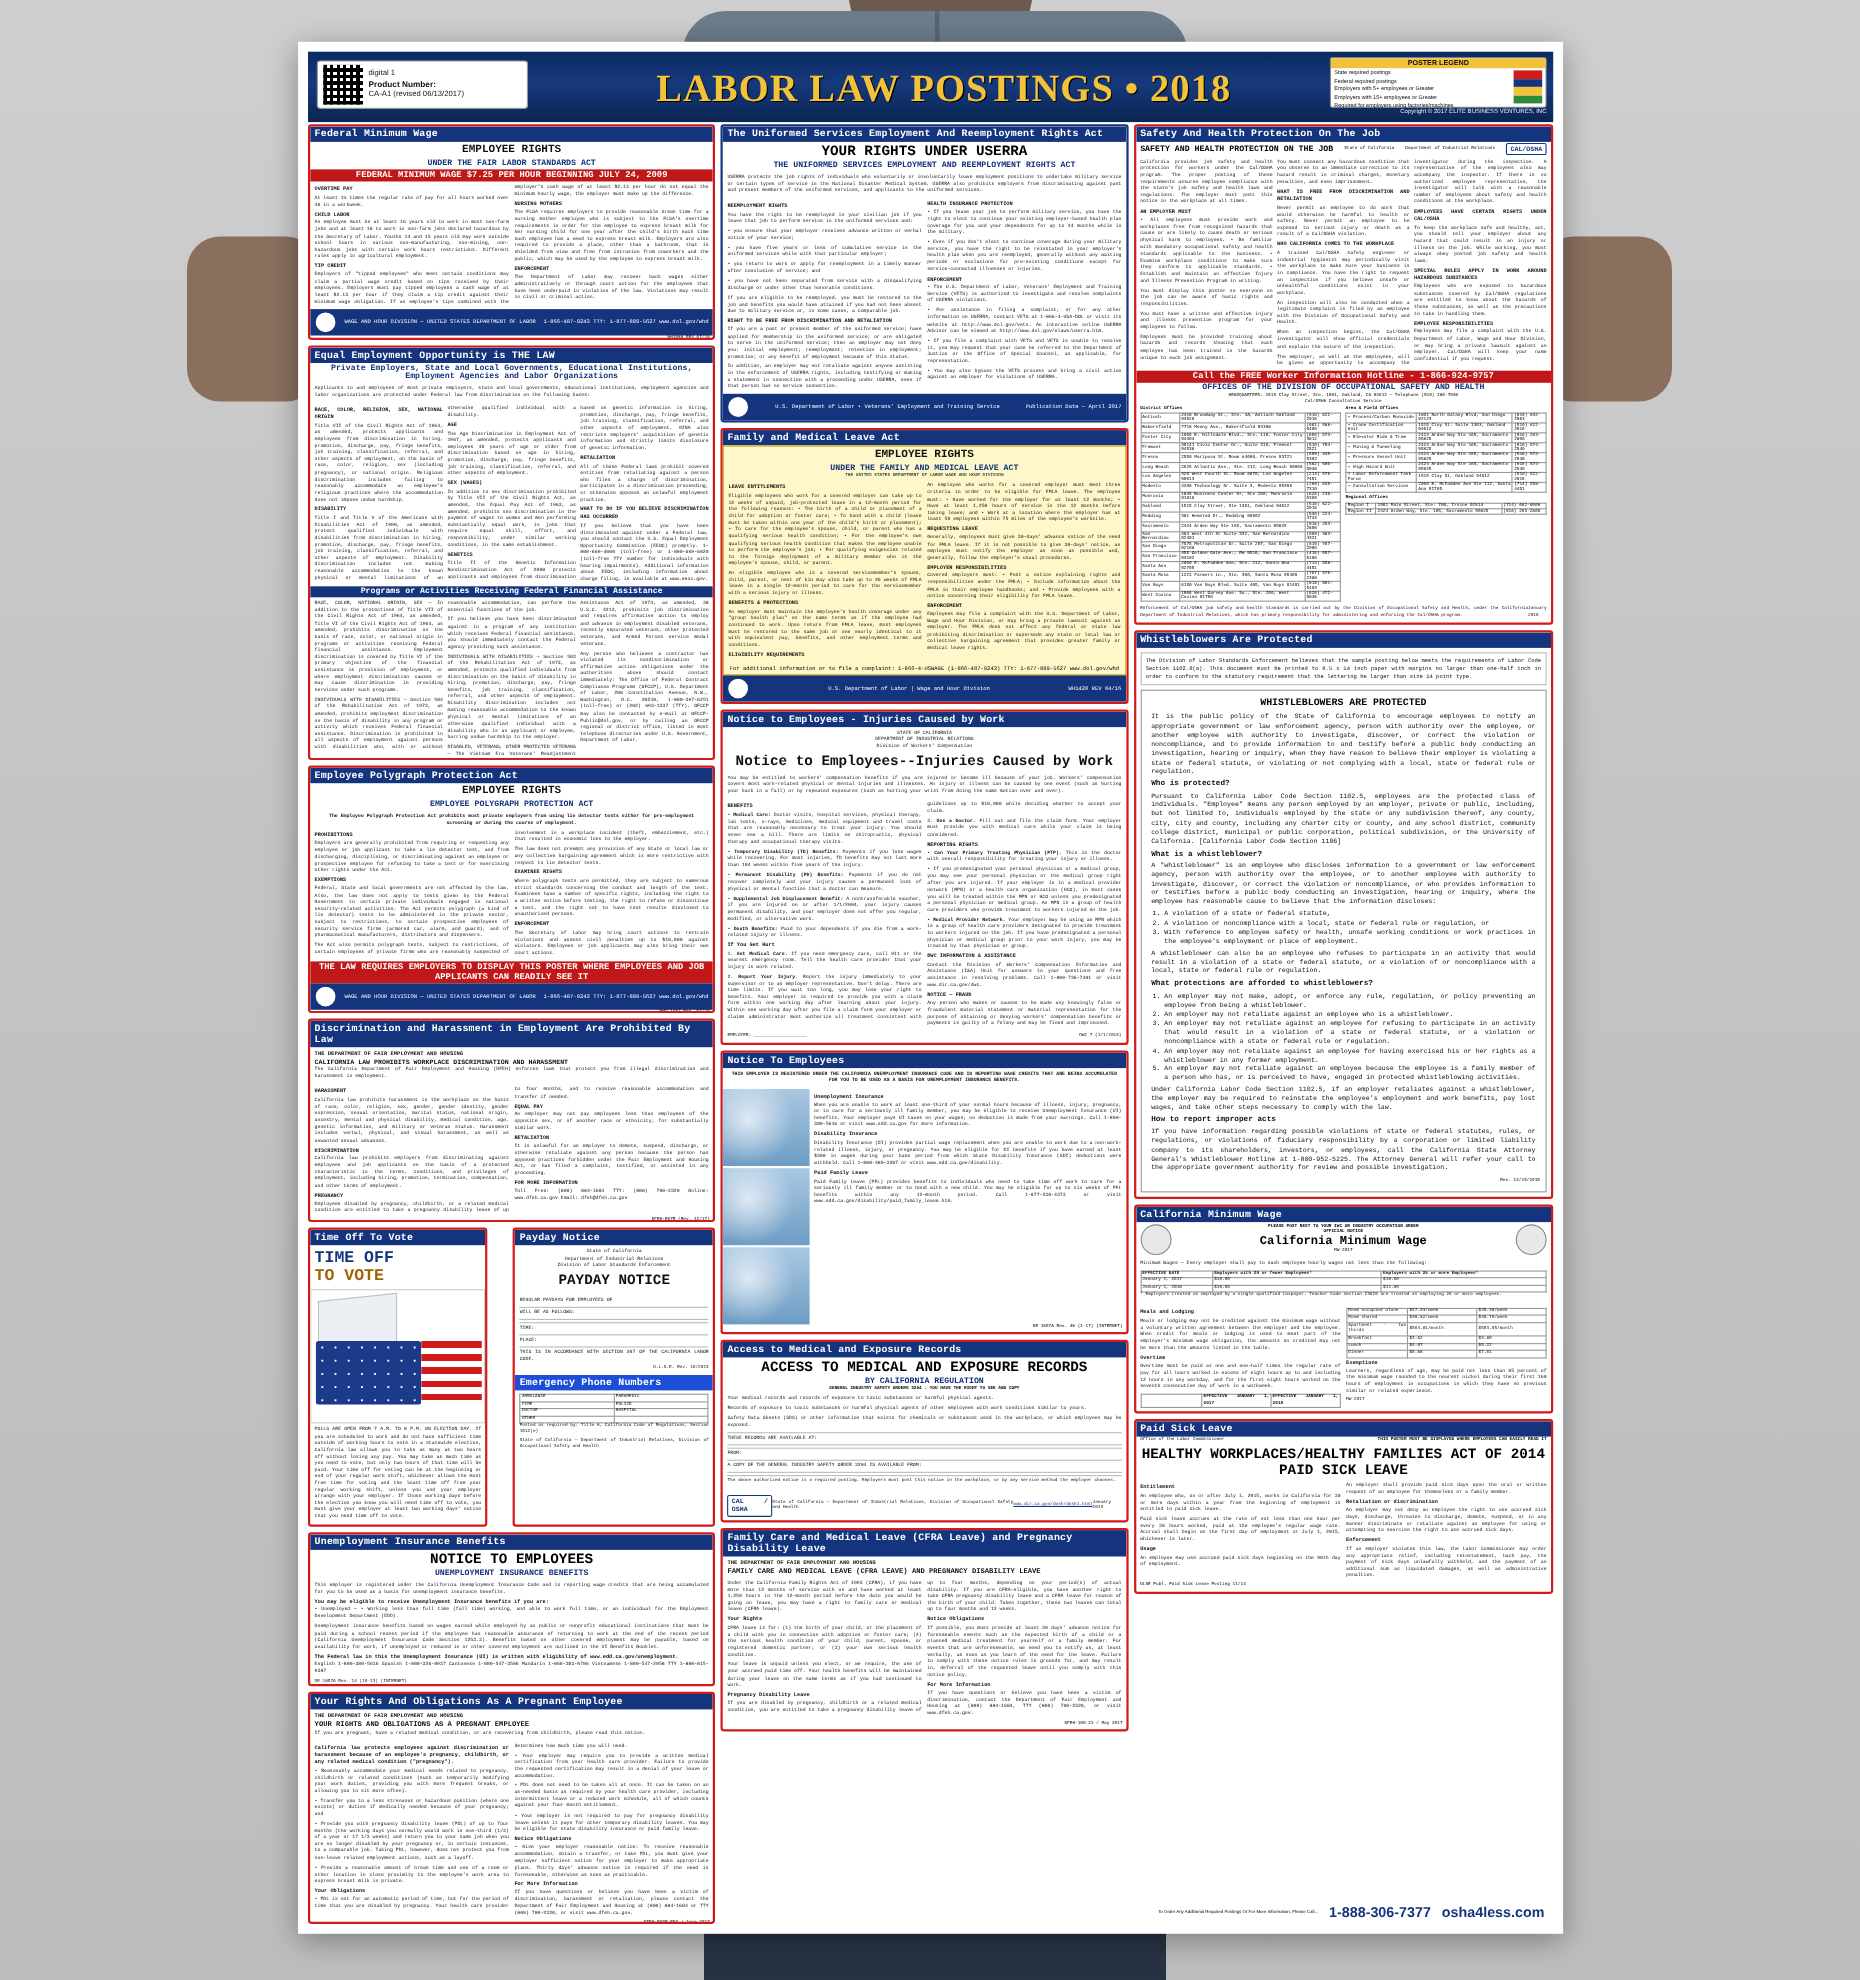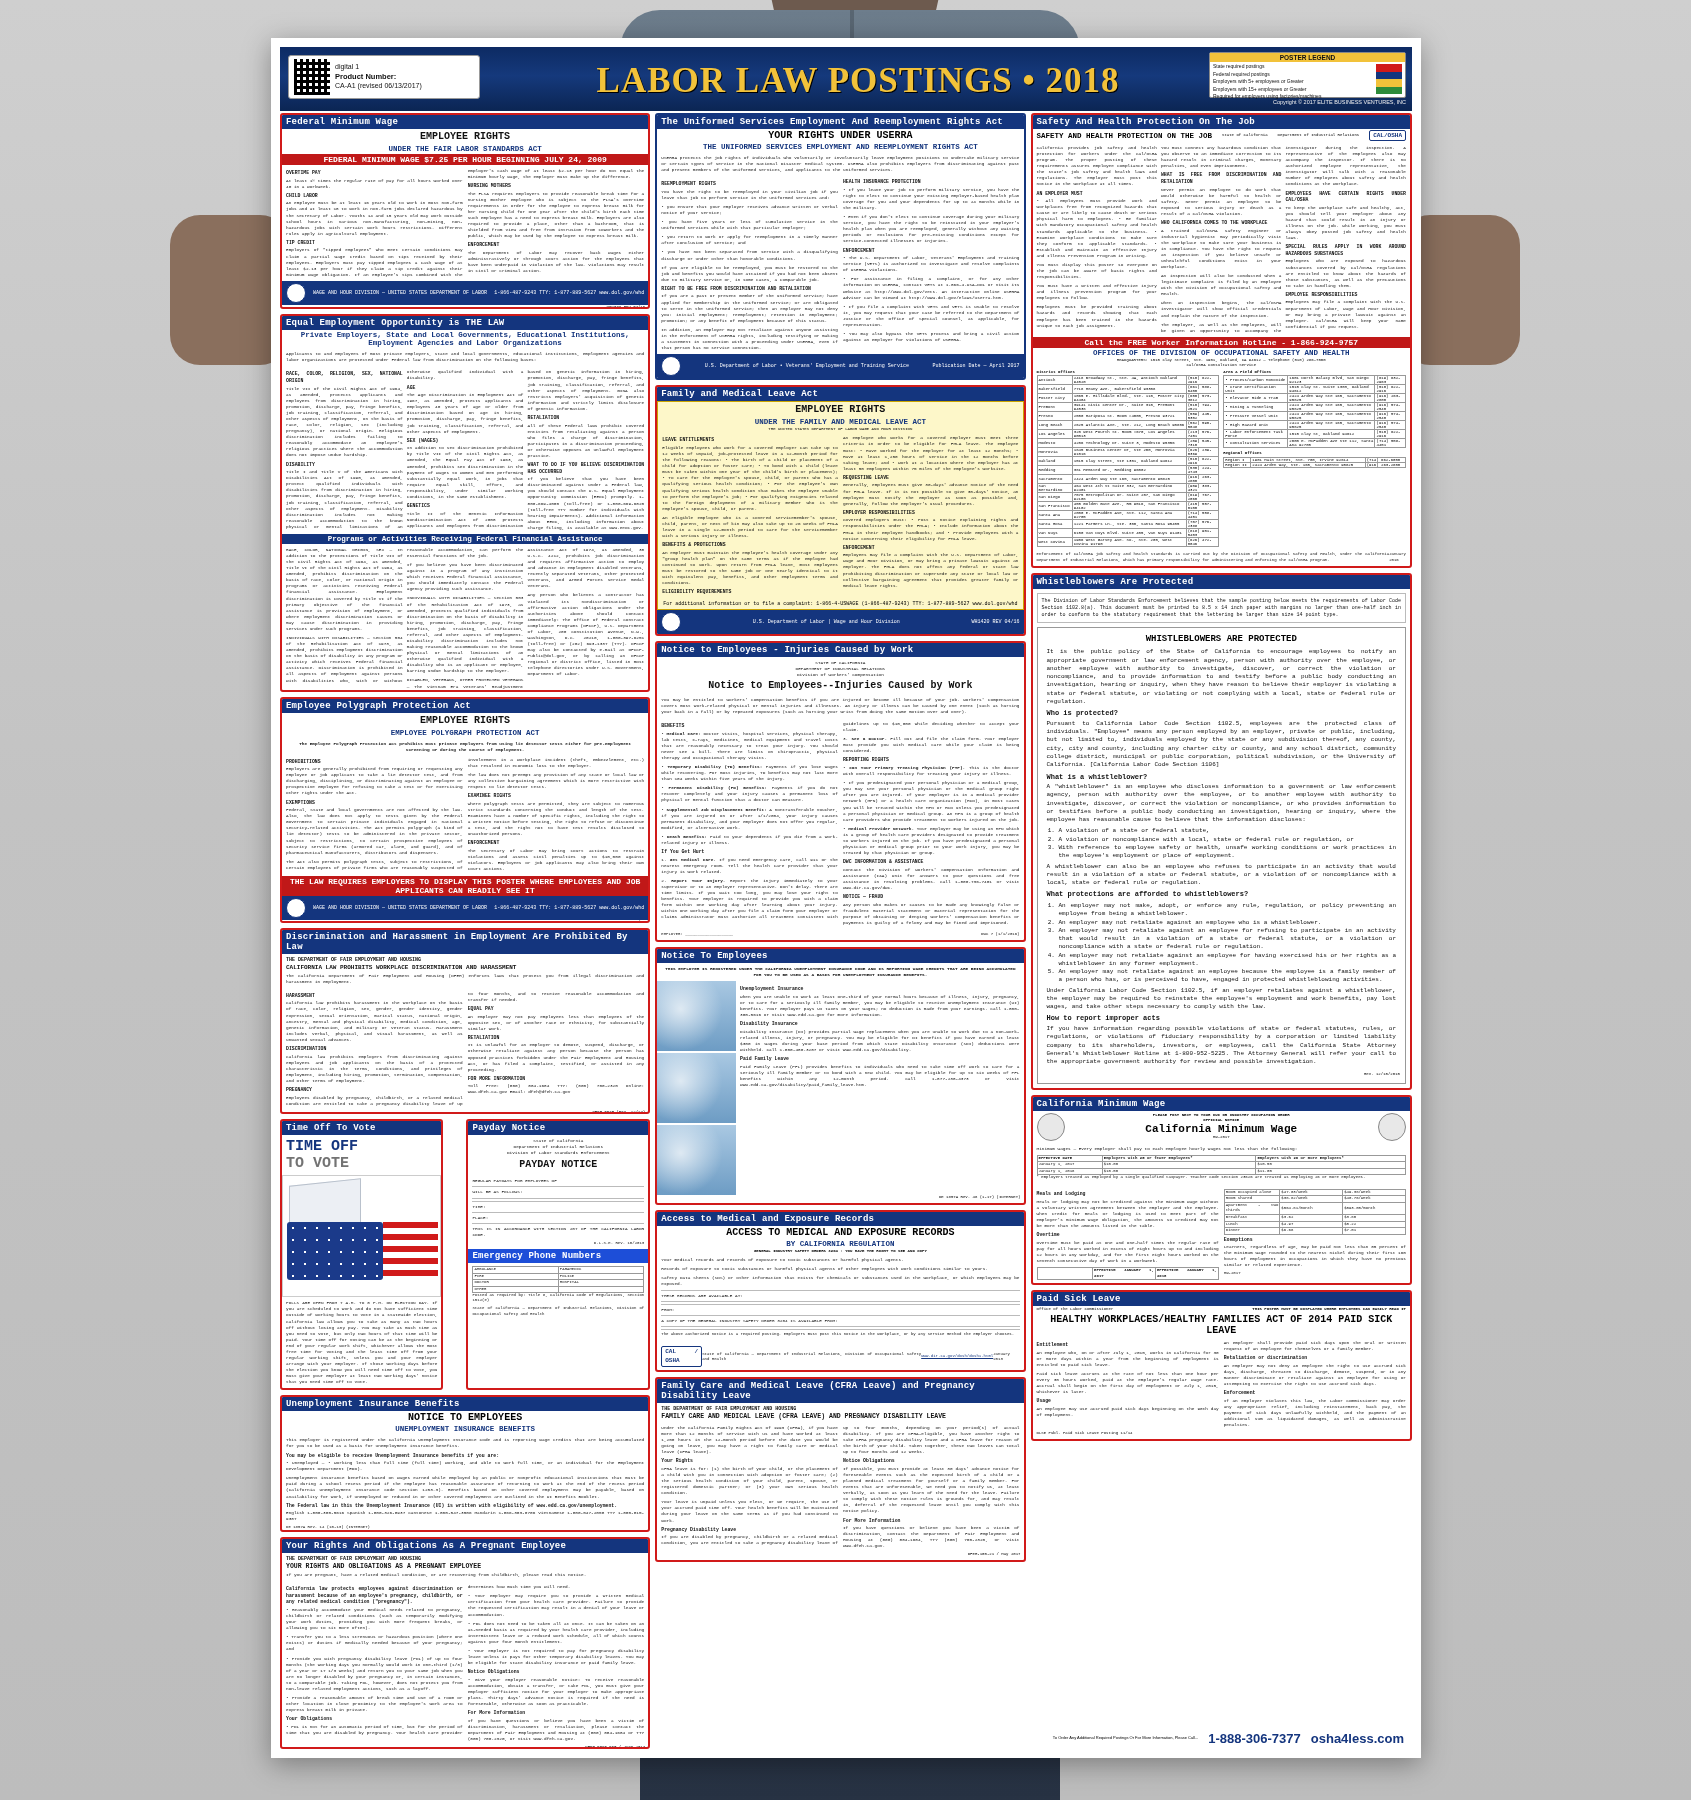--- a/index.html
+++ b/index.html
@@ -61,37 +61,37 @@
   .cap{background:#14357e;color:#fff;font-weight:bold;font-size:9px;padding:2px 4px;letter-spacing:.2px;}
   .cap.red{background:#1d4ed8;}
   .sub{font-size:7.5px;font-weight:bold;text-align:center;color:#14357e;padding:1px 2px;}
   .redbar{background:#c01818;color:#fff;font-size:8px;font-weight:bold;text-align:center;padding:1px;}
   .body{padding:3px 4px;font-size:4.4px;line-height:1.38;color:#111;text-align:justify;}
   .body p{margin:0 0 3px;}
   .body h5{margin:2px 0 1px;font-size:4.8px;}
   .two{column-count:2;column-gap:5px;}
   .three{column-count:3;column-gap:4px;}
   .ttl{font-size:10px;font-weight:bold;text-align:center;margin:2px 4px;color:#111;}
-  .ttl2{font-size:10px;font-weight:bold;text-align:center;margin:1px 0;}
+  .ttl2{font-size:13px;font-weight:bold;text-align:center;margin:1px 0;}
   .yellowbox{background:#fdf7c9;border:1px solid #caa400;}
   .tiny{font-size:4px;line-height:1.3;}
   .footline{font-size:5px;text-align:center;padding:2px;}
   .dol{background:#14357e;color:#fff;font-size:5px;padding:2px 4px;display:flex;justify-content:space-between;align-items:center;}
   .seal{width:18px;height:18px;border-radius:50%;background:#fff;border:1px solid #14357e;display:inline-block;}
   .hr{height:1px;background:#bbb;margin:2px 0;}
 
   
   .flagart{height:120px;background:#fff;position:relative;overflow:hidden;border:1px solid #ccc;}
   .flagart .fold{position:absolute;left:6px;top:6px;width:70px;height:48px;background:#eceff4;border:1px solid #b9c1cc;transform:skewY(-6deg);}
   .flagart .stars{position:absolute;left:4px;top:46px;width:96px;height:58px;background:#1b3a8a;border-radius:3px;
      background-image:radial-gradient(#fff 1px, transparent 1.2px);background-size:12px 12px;}
   .flagart .stripes{position:absolute;left:100px;top:46px;right:2px;height:58px;
      background:repeating-linear-gradient(180deg,#d11a1a 0 6px,#fff 6px 12px);}
   .vote-t{font-size:15px;font-weight:bold;color:#14357e;}
-  .vote-t2{font-size:15px;font-weight:bold;color:#737373;}
+  .vote-t2{font-size:15px;font-weight:bold;color:#a16207;}
 
   table.mini{width:100%;border-collapse:collapse;font-size:4px;}
   table.mini td,table.mini th{border:1px solid #999;padding:0 1px;}
   .ca-seal{width:26px;height:26px;border-radius:50%;background:#e8e8e8;border:1px solid #888;}
   .bottombar{position:absolute;left:0;right:0;bottom:0;height:22px;display:flex;align-items:center;justify-content:flex-end;gap:10px;padding-right:8px;}
   .phone{color:#14357e;font-weight:bold;font-size:13px;}
   .brand{font-size:13px;font-weight:bold;color:#14357e;}
   .photo{height:70px;background:linear-gradient(180deg,#a9c8e2,#6d9cc4);position:relative;}
   .photo:after{content:"";position:absolute;inset:0;background:radial-gradient(circle at 30% 40%,rgba(255,255,255,.7),transparent 60%);}
   .osha-badge{display:inline-block;border:1px solid #14357e;color:#14357e;font-size:6px;font-weight:bold;padding:1px 3px;border-radius:2px;}

